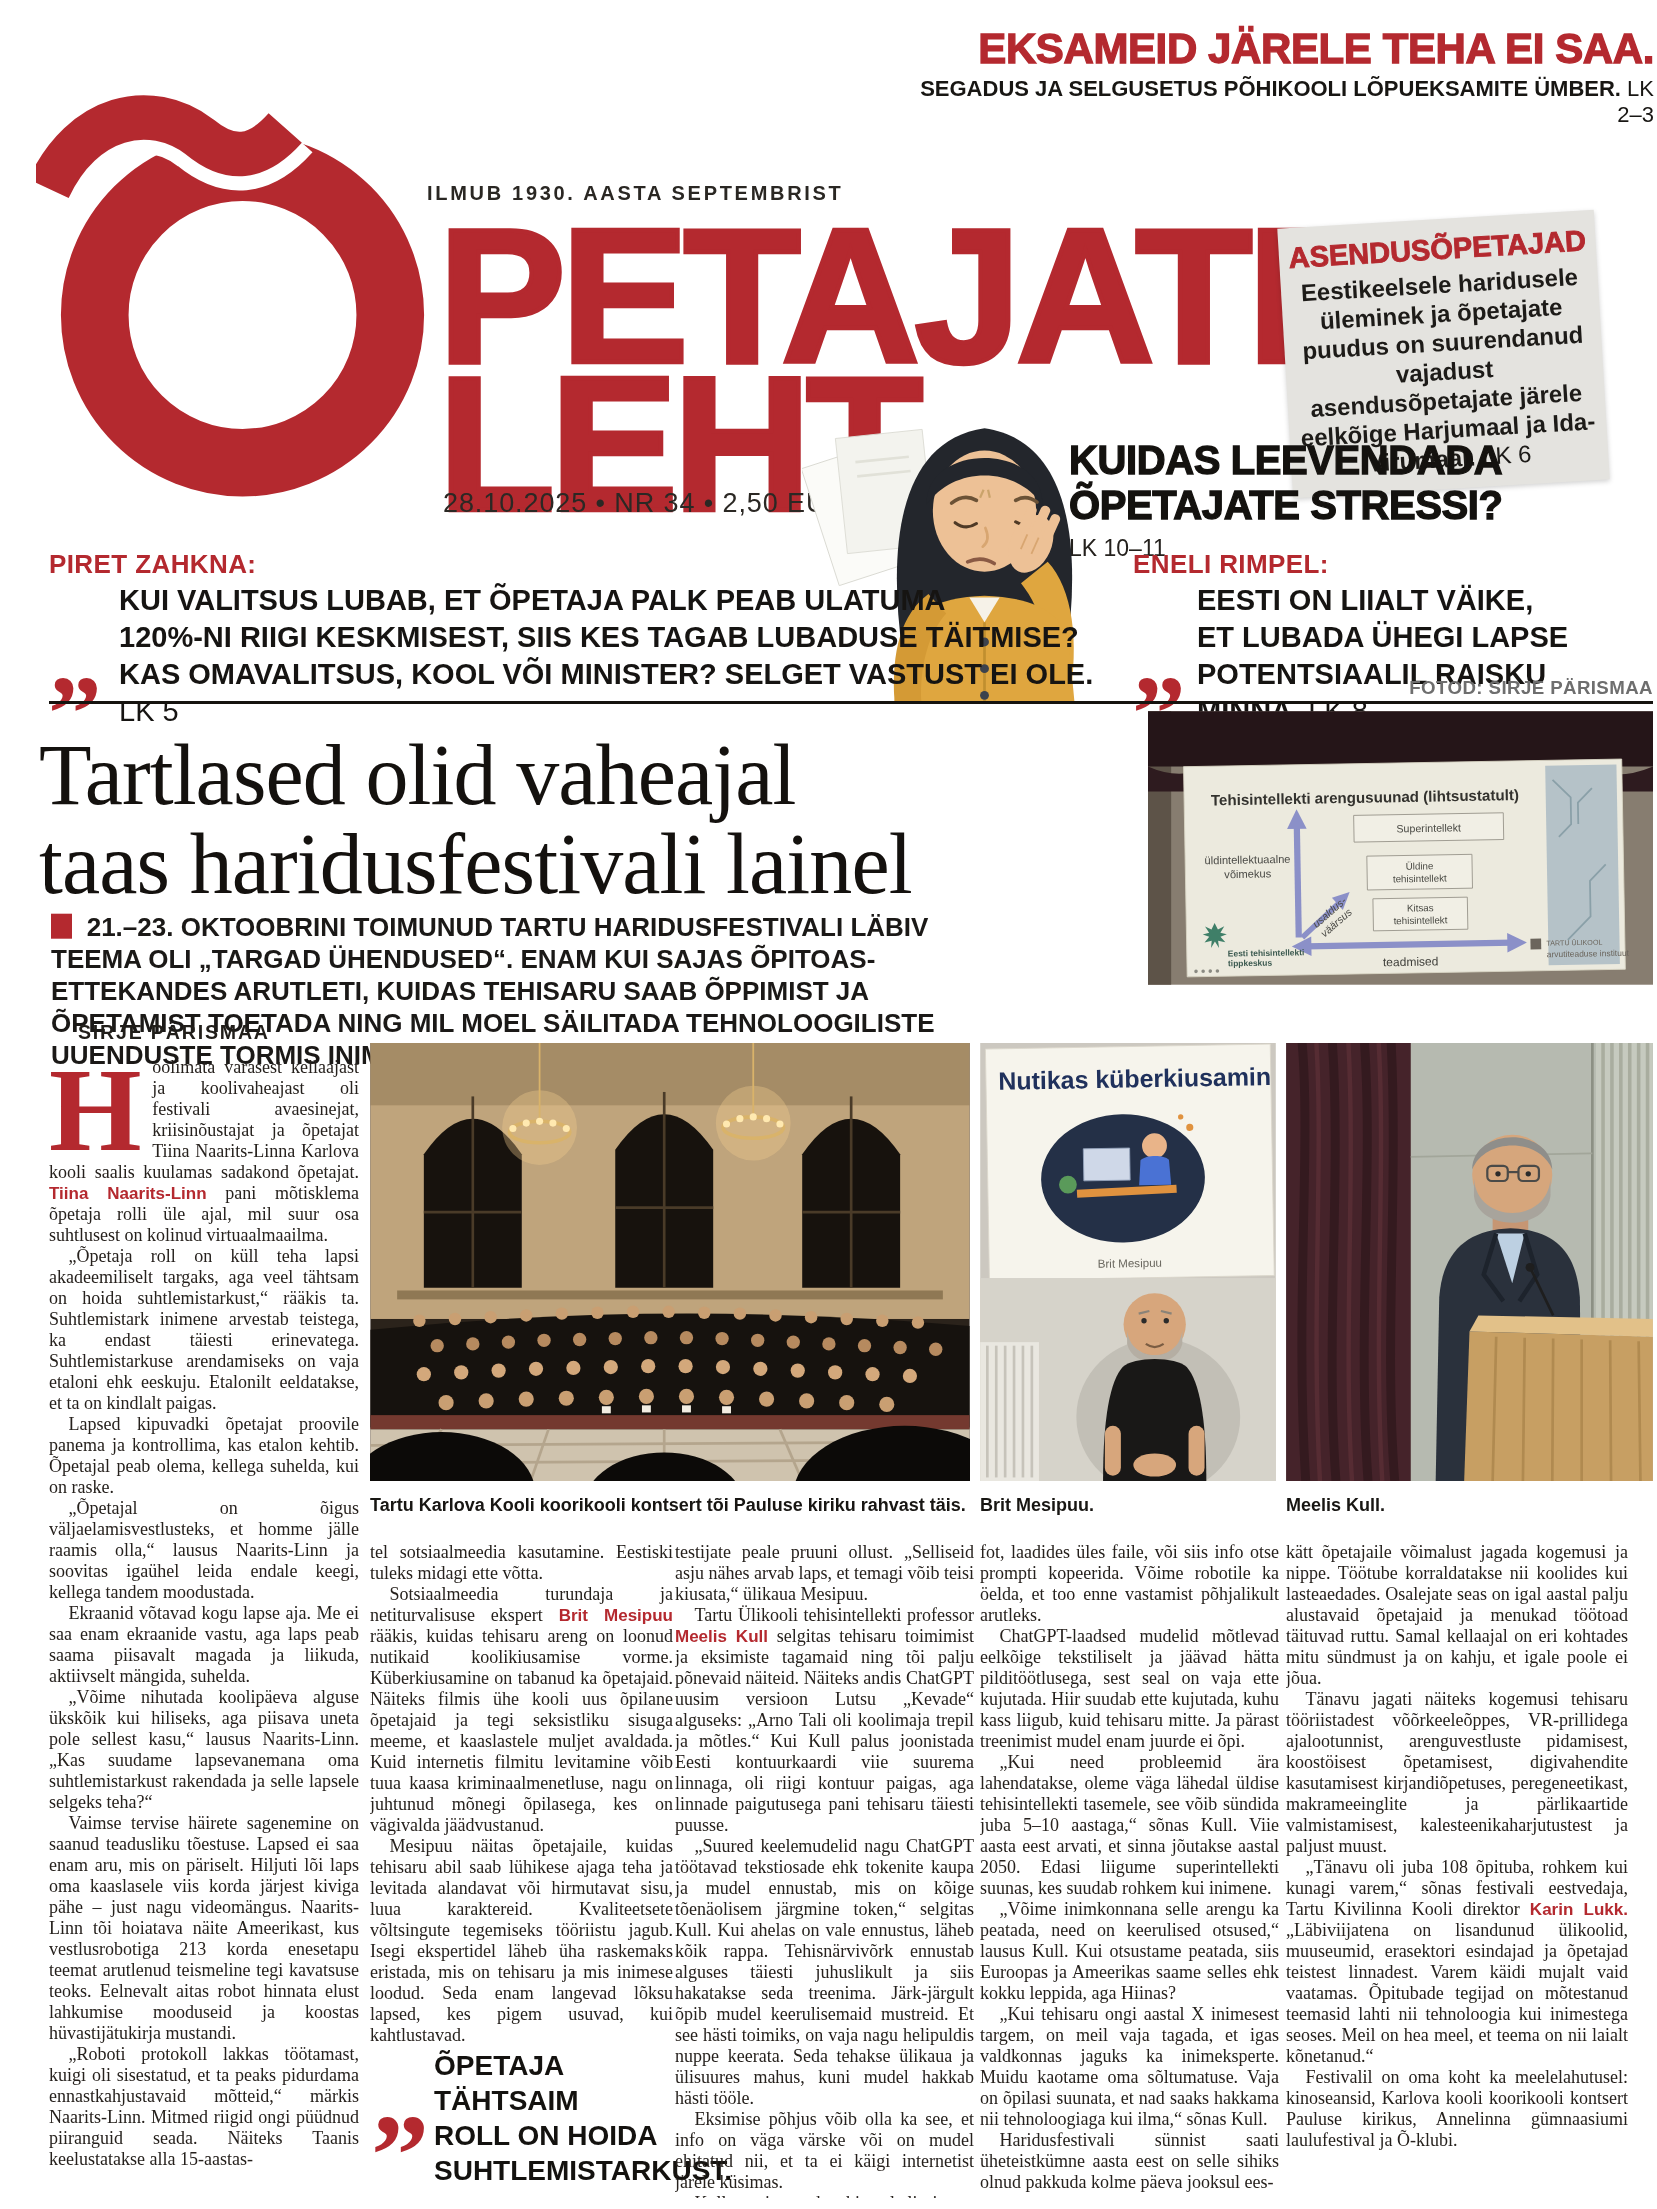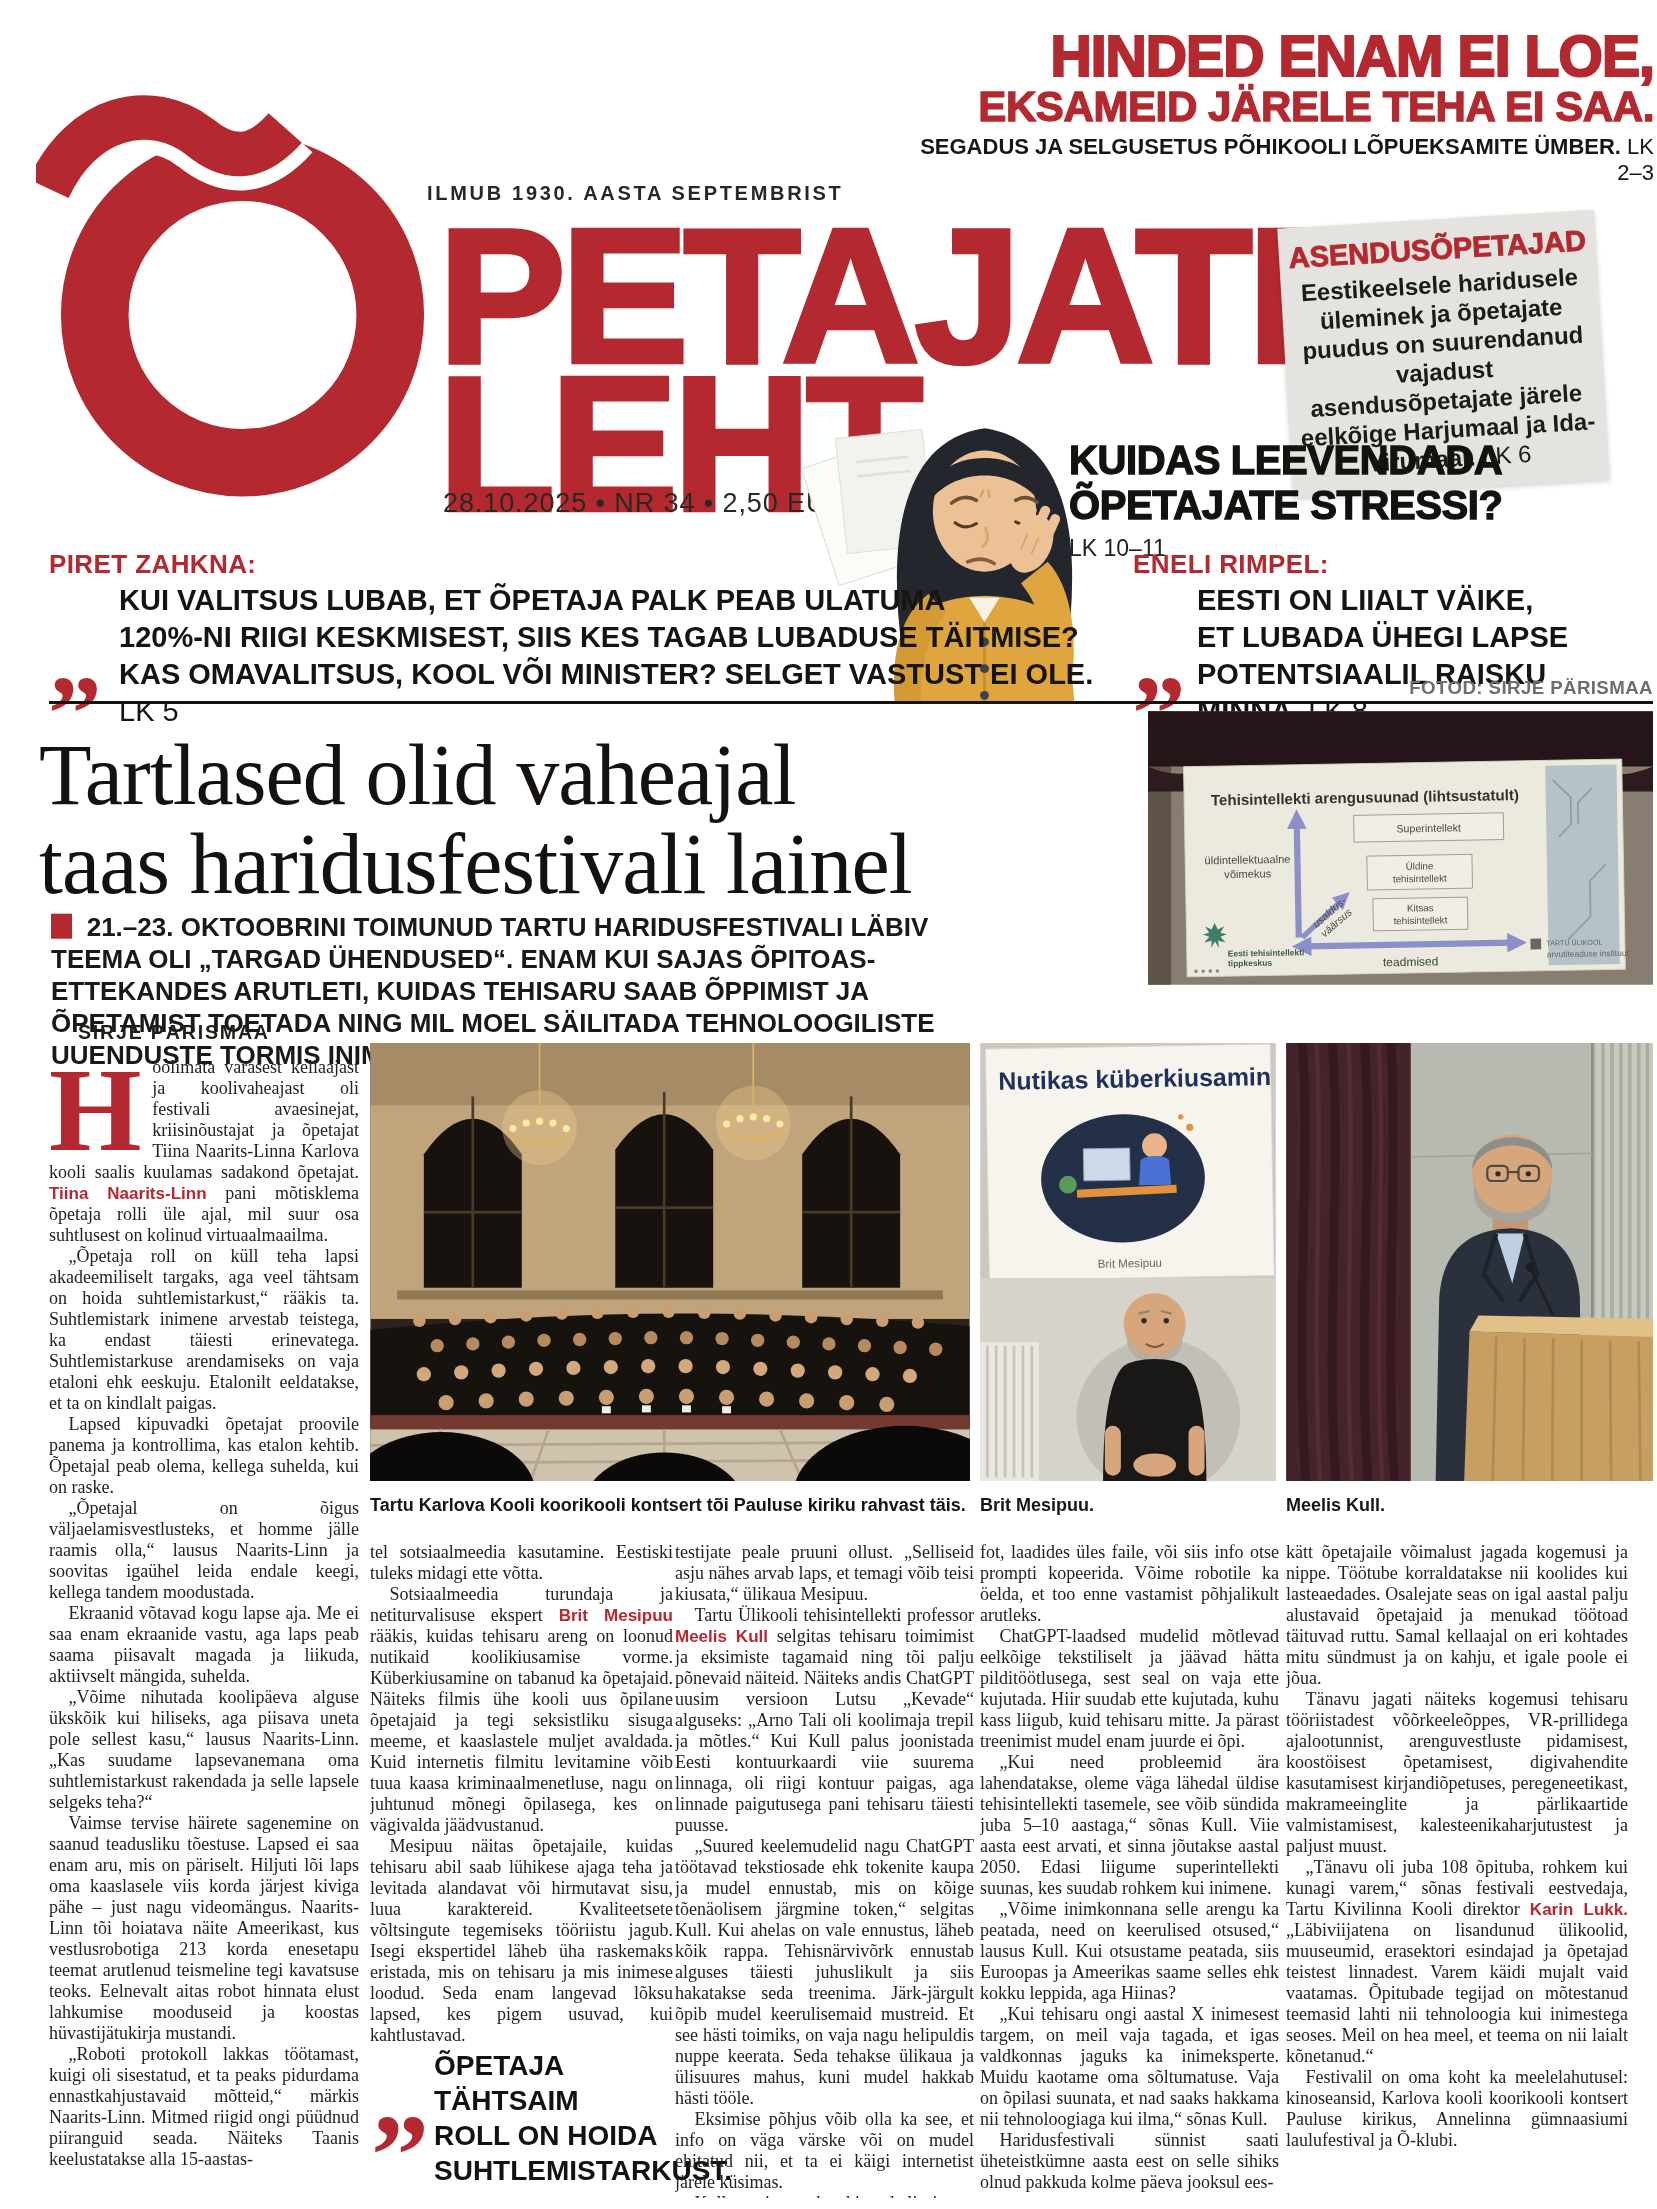--- a/index.html
+++ b/index.html
@@ -87,21 +87,20 @@
     <circle cx="232" cy="268" r="166" fill="none" stroke="#b4292f" stroke-width="76"></circle>
     <path d="M14,126 C52,44 128,26 184,68 C218,96 248,94 280,58" fill="none" stroke="#ffffff" stroke-width="82"></path>
     <path d="M14,126 C52,44 128,26 184,68 C218,96 248,94 280,58" fill="none" stroke="#b4292f" stroke-width="50"></path>
   </svg>
   <div class="abs tagline">ILMUB 1930. AASTA SEPTEMBRIST</div>
   <div class="abs mast-big mast1">PETAJATE</div>
   <div class="abs mast-big mast2">LEHT</div>
   <div class="abs issue-line">28.10.2025 • NR 34 • 2,50 EUROT</div>
 
   <div class="abs tr-block">
-    <div class="tr1">HINDED ENAM EI LOE,</div>
     <div class="tr2">EKSAMEID JÄRELE TEHA EI SAA.</div>
     <div class="tr3">
       <span>SEGADUS JA SELGUSETUS PÕHIKOOLI LÕPUEKSAMITE ÜMBER.</span>
       <span class="pg">LK 2–3</span>
     </div>
   </div>
 
   <div class="abs sub-box">
     <div class="sub-title">ASENDUSÕPETAJAD</div>
     <div class="sub-body">

